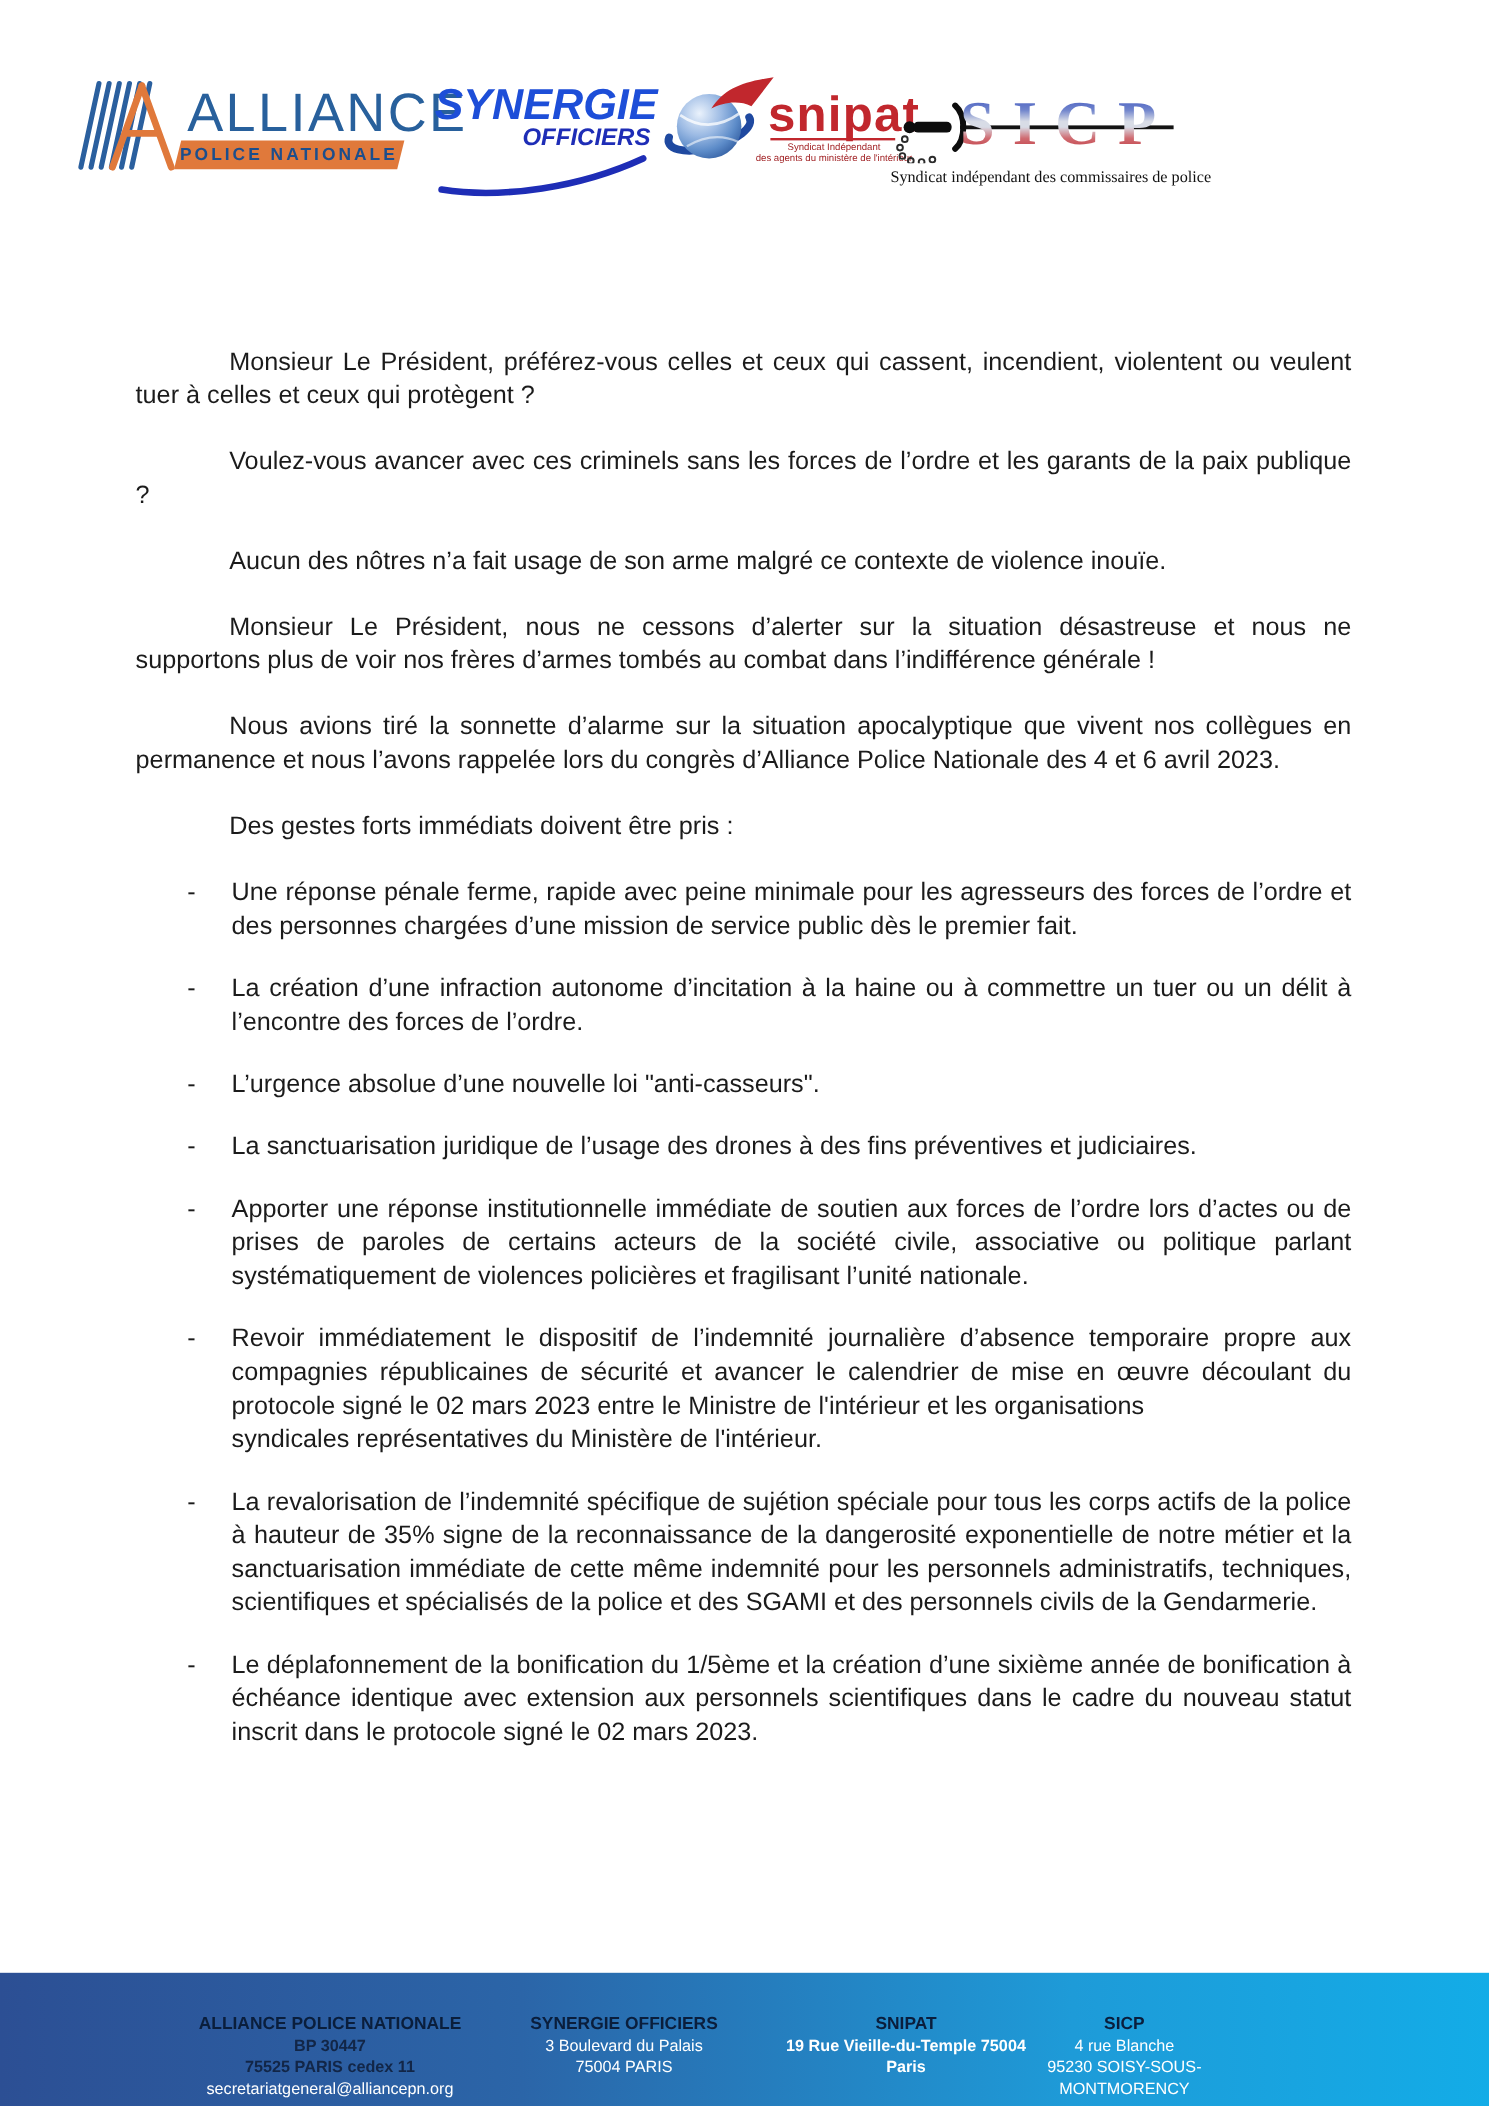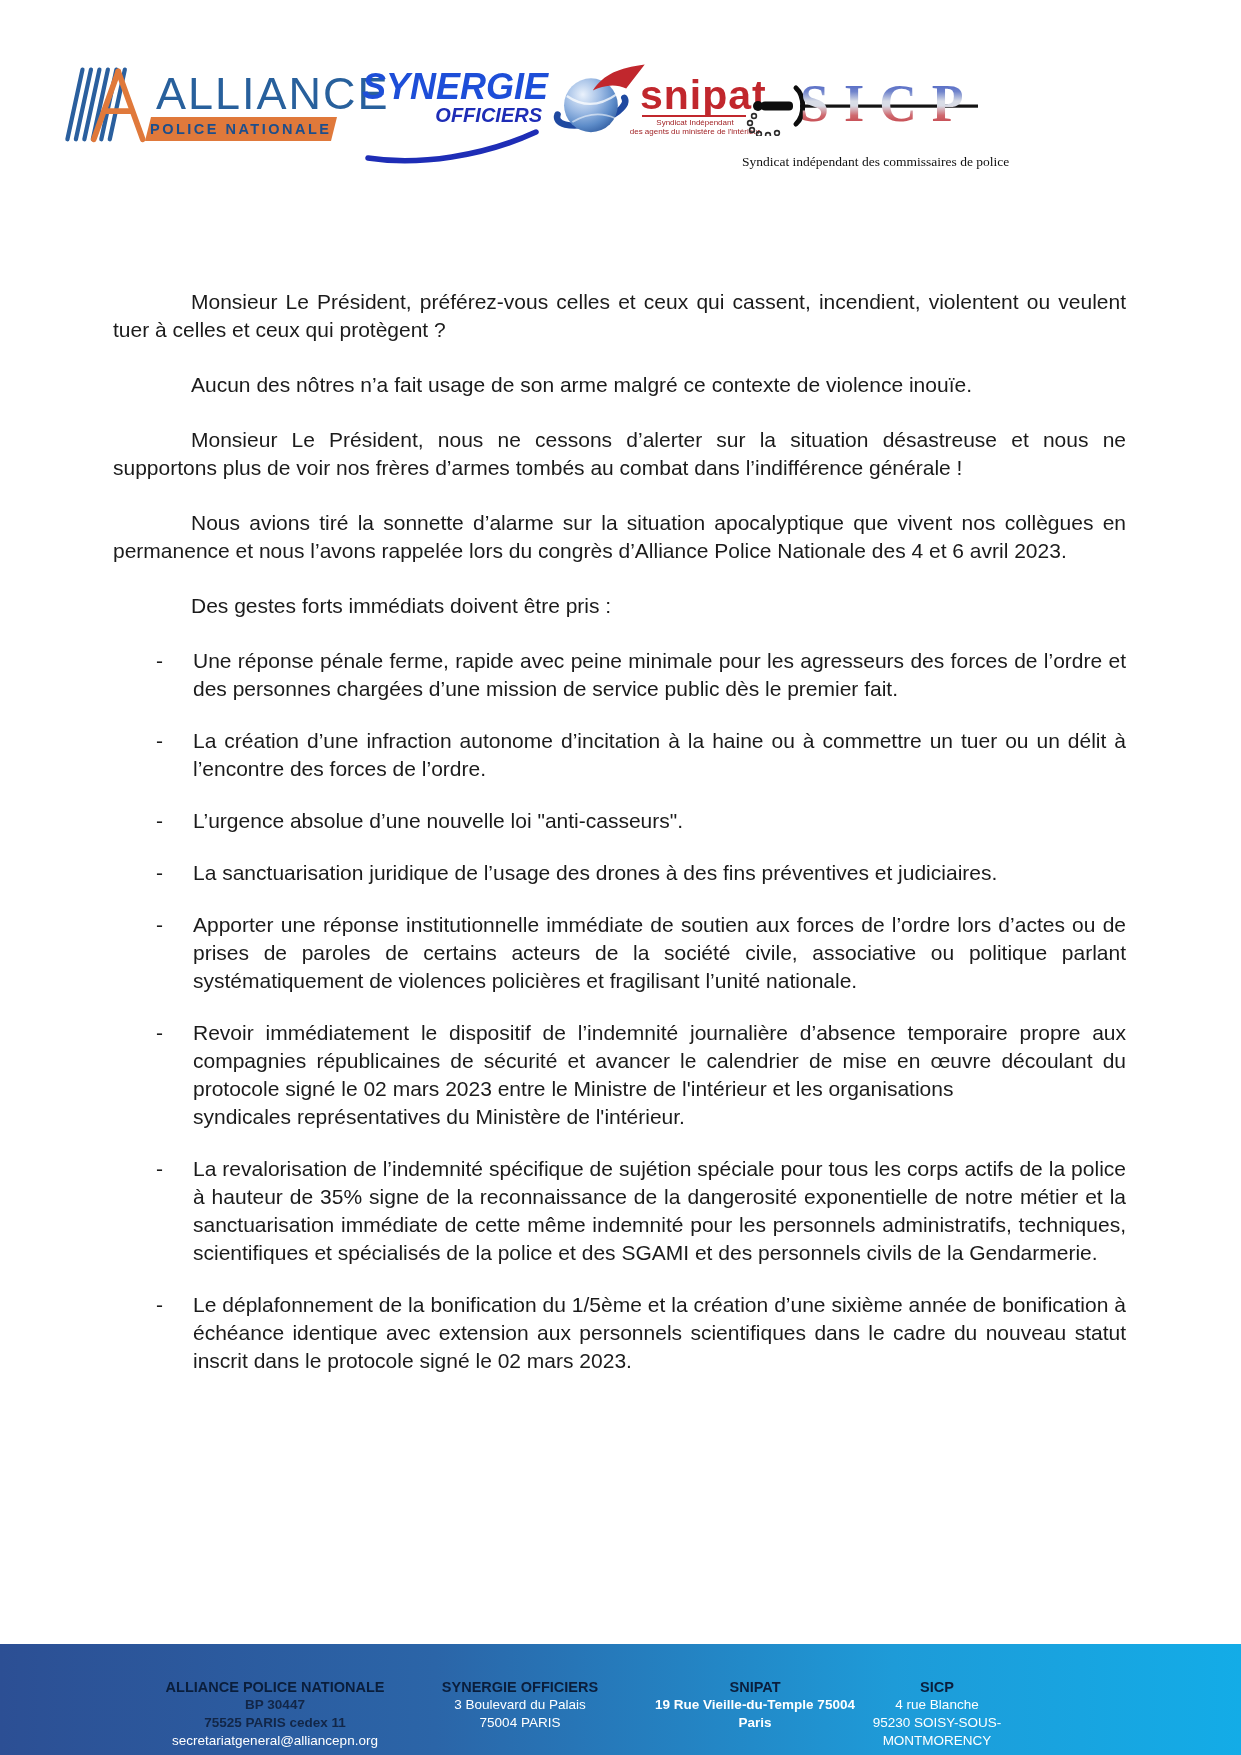--- a/index.html
+++ b/index.html
@@ -42,21 +42,21 @@
   
   .logo-sicp { position:absolute; left:742px; top:80px; width:238px; }
   .sicp-art { position:relative; height:56px; }
   .sicp-sword { position:absolute; left:0; top:0; width:238px; height:56px; }
   .sicp-name {
     position:absolute; left:58px; top:-6px;
     font-family:"Liberation Serif", serif; font-weight:700; font-size:52px; letter-spacing:15px;
     background:linear-gradient(180deg,#2f45bb 0%,#7084cc 30%,#d8dce6 46%,#d8dce6 54%,#cf6a70 70%,#b81f26 100%);
     -webkit-background-clip:text; background-clip:text; color:transparent;
   }
-  .sicp-tag { font-family:"Liberation Serif", serif; font-size:13.5px; color:#111; margin-top:18px; white-space:nowrap; }
+  .sicp-tag { font-family:"Liberation Serif", serif; font-size:13.5px; color:#111; margin-top:4px; white-space:nowrap; }
 
   
   .body-text {
     position:absolute; left:113px; top:288px; width:1013px;
     font-size:21px; line-height:28px; text-align:justify;
   }
   .body-text p { text-indent:78px; margin-bottom:27px; }
   .list { margin-top:23px; }
   .li { position:relative; padding-left:80px; margin-bottom:24px; }
   .li .dash { position:absolute; left:43px; top:0; }
@@ -158,20 +158,21 @@
           </g>
         </svg>
         <span class="sicp-name">SICP</span>
       </div>
       <div class="sicp-tag">Syndicat indépendant des commissaires de police</div>
     </div>
   </header>
 
   <main class="body-text">
     <p>Monsieur Le Président, préférez-vous celles et ceux qui cassent, incendient, violentent ou veulent tuer à celles et ceux qui protègent ?</p>
+    <p>Voulez-vous avancer avec ces criminels sans les forces de l’ordre et les garants de la paix publique ?</p>
     <p>Aucun des nôtres n’a fait usage de son arme malgré ce contexte de violence inouïe.</p>
     <p>Monsieur Le Président, nous ne cessons d’alerter sur la situation désastreuse et nous ne supportons plus de voir nos frères d’armes tombés au combat dans l’indifférence générale !</p>
     <p>Nous avions tiré la sonnette d’alarme sur la situation apocalyptique que vivent nos collègues en permanence et nous l’avons rappelée lors du congrès d’Alliance Police Nationale des 4 et 6 avril 2023.</p>
     <p>Des gestes forts immédiats doivent être pris :</p>
 
     <div class="list">
       <div class="li">
         <span class="dash">-</span>
         <span class="txt">Une réponse pénale ferme, rapide avec peine minimale pour les agresseurs des forces de l’ordre et des personnes chargées d’une mission de service public dès le premier fait.</span>
       </div>

